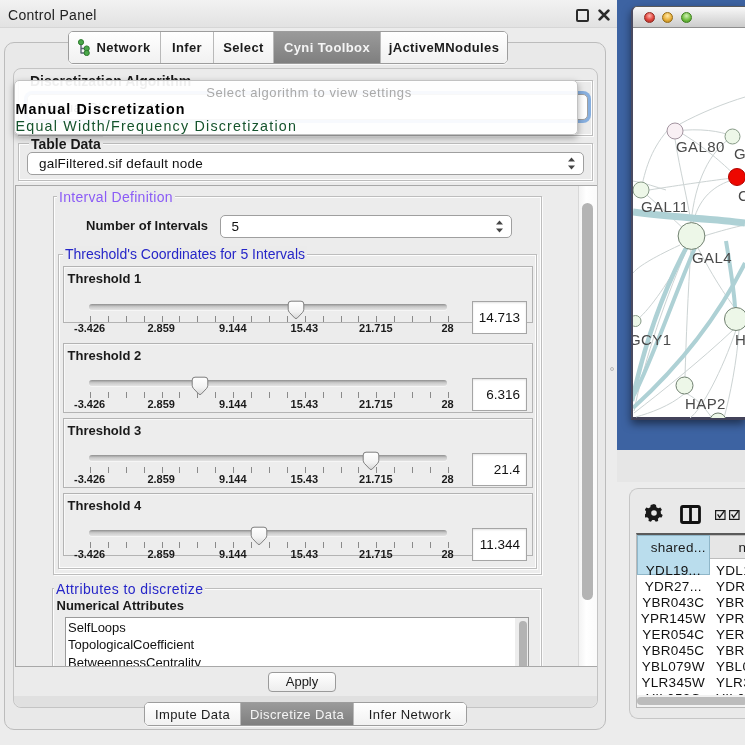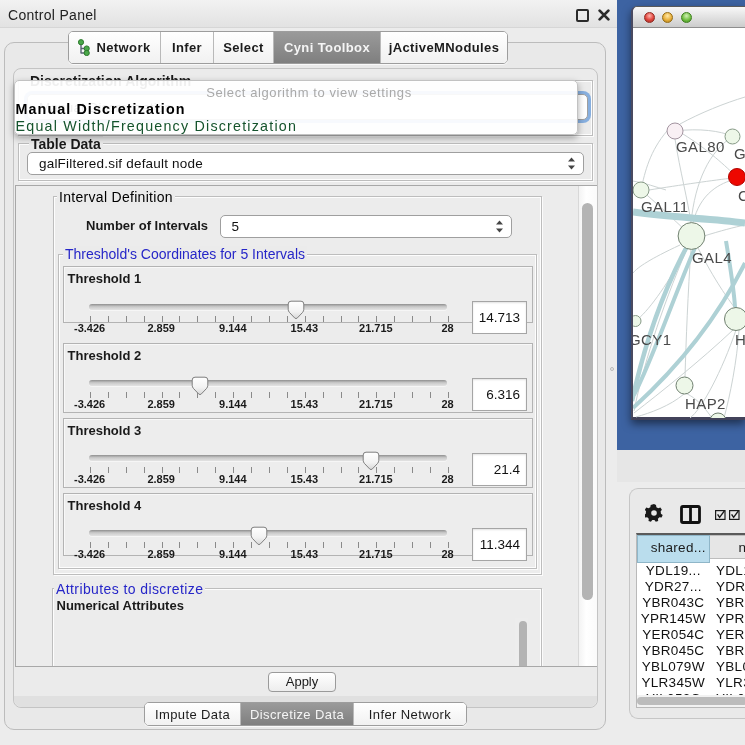--- a/index.html
+++ b/index.html
@@ -127,21 +127,21 @@
     <span class="ct">galFiltered.sif default node</span>
     <svg class="arr" width="9" height="15" viewBox="0 0 9 15">
         <path d="M1 5.5 L4.5 1.5 L8 5.5 Z M1 9.5 L4.5 13.5 L8 9.5 Z" fill="#444"></path>
       </svg>
   </div>
 
   <div class="abs" style="left:15px; top:185px; width:582px; height:482px; border:1px solid #a8a8a8; background:#ececec;"></div>
   <div class="abs" id="viewport" style="left:16px; top:186px; width:562px; height:480px; overflow:hidden;">
 
     <div class="tb" style="left:36.5px; top:10px; width:489px; height:379px;"></div>
-    <div class="tblabel" style="left:41px; top:3px; color:#000000; letter-spacing:0.3px;">Interval Definition</div>
+    <div class="tblabel" style="left:41px; top:3px; color:#8b5cf6; letter-spacing:0.3px;">Interval Definition</div>
 
     <div class="abs" style="left:70px; top:32px; font-size:13px; font-weight:bold; color:#1a1a1a;">Number of Intervals</div>
     <div class="combo" style="left:203.5px; top:29px; width:292px; height:23px;">
       <span class="ct">5</span>
       <svg class="arr" width="9" height="15" viewBox="0 0 9 15">
           <path d="M1 5.5 L4.5 1.5 L8 5.5 Z M1 9.5 L4.5 13.5 L8 9.5 Z" fill="#444"></path>
         </svg>
     </div>
 
     <div class="tb" style="left:42px; top:68px; width:479px; height:315px;"></div>
@@ -219,20 +219,25 @@
         </div>
       <svg class="thumb" style="left:186px; top:32px;" viewBox="0 0 18 20">
           <path d="M1.2,4 Q1.2,1.2 4,1.2 L14,1.2 Q16.8,1.2 16.8,4 L16.8,9.3 Q16.8,11 15.6,12.4 L10.4,17.9 Q9,19.4 7.6,17.9 L2.4,12.4 Q1.2,11 1.2,9.3 Z" fill="url(#tg)" stroke="#7f7f7f"></path>
         </svg>
       <div class="vfield" style="top:34px;">11.344</div>
     </div>
 
     <div class="tb" style="left:36px; top:401.5px; width:490px; height:110px;"></div>
     <div class="tblabel" style="left:38px; top:394.5px; color:#2626c8; letter-spacing:0.4px;">Attributes to discretize</div>
     <div class="abs" style="left:40.5px; top:412px; font-size:13px; font-weight:bold; color:#1a1a1a;">Numerical Attributes</div>
+    <div id="attrlist" class="abs" style="left:48.5px; top:431px; width:464.5px; height:60px;">
+      <div style="margin-top:1px;">SelfLoops</div>
+      <div>TopologicalCoefficient</div>
+      <div>BetweennessCentrality</div>
+    </div>
     <div class="abs" style="left:499px; top:432px; width:13px; height:57px; background:#ededed;"></div>
     <div class="abs" style="left:503px; top:435px; width:8px; height:54px; background:#b3b3b3; border-radius:4px 4px 0 0;"></div>
   </div>
 
   <div class="abs" style="left:578px; top:186px; width:19px; height:480px; background:linear-gradient(to right,#f3f3f3,#ffffff 40%,#fafafa); border-left:1px solid #d8d8d8;"></div>
   <div class="abs" style="left:581.5px; top:203px; width:11px; height:397px; background:#b4b4b4; border-radius:6px;"></div>
 
   <div class="abs" style="left:268px; top:672px; width:68px; height:20px; background:linear-gradient(#ffffff,#ededed); border:1px solid #9a9a9a; border-radius:4px; text-align:center; font-size:13px; color:#1a1a1a; line-height:18px;">Apply</div>
 
   <div id="popup" class="abs">
@@ -318,21 +323,21 @@
       <line x1="10.5" y1="2" x2="10.5" y2="17" stroke="#111" stroke-width="2.8"></line>
     </svg>
     <svg class="abs" style="left:85px; top:21px;" width="25" height="11" viewBox="0 0 25 11">
       <rect x="0.6" y="0.6" width="9.4" height="8.8" fill="none" stroke="#1a1a1a" stroke-width="1.2"></rect>
       <path d="M2.6,4.4 L4.6,7.4 L9.4,0.8" fill="none" stroke="#1a1a1a" stroke-width="1.4"></path>
       <rect x="14.6" y="0.6" width="9.4" height="8.8" fill="none" stroke="#1a1a1a" stroke-width="1.2"></rect>
       <path d="M16.6,4.4 L18.6,7.4 L23.4,0.8" fill="none" stroke="#1a1a1a" stroke-width="1.4"></path>
     </svg>
 
     <div class="abs" style="left:6px; top:44px; width:110px; height:175px; background:#fff; border:1px solid #b9b9b9; border-top:2px solid #5a5a5a; border-right:none; overflow:hidden;">
-      <div class="abs" style="left:0; top:0; width:72.5px; height:28px; background:#badded; border:1px solid #8fb6c8; font-size:13.5px; letter-spacing:0.3px; color:#1a1a1a; text-align:center; text-indent:10px; line-height:23px;">shared...</div>
+      <div class="abs" style="left:0; top:0; width:72.5px; height:40px; background:#badded; border:1px solid #8fb6c8; font-size:13.5px; letter-spacing:0.3px; color:#1a1a1a; text-align:center; text-indent:10px; line-height:23px;">shared...</div>
       <div class="abs" style="left:72.5px; top:0; width:80px; height:24px; background:#e6e6e6; border:1px solid #bdbdbd; border-left:none; font-size:13.5px; color:#1a1a1a; padding-left:29px; line-height:23px;">n</div>
       <div class="abs" style="left:0; top:28px; width:72.5px; font-size:13.5px; letter-spacing:0.3px; color:#111; text-align:center; line-height:16px;">
         <div>YDL19...</div>
           <div>YDR27...</div>
           <div>YBR043C</div>
           <div>YPR145W</div>
           <div>YER054C</div>
           <div>YBR045C</div>
           <div>YBL079W</div>
           <div>YLR345W</div>

